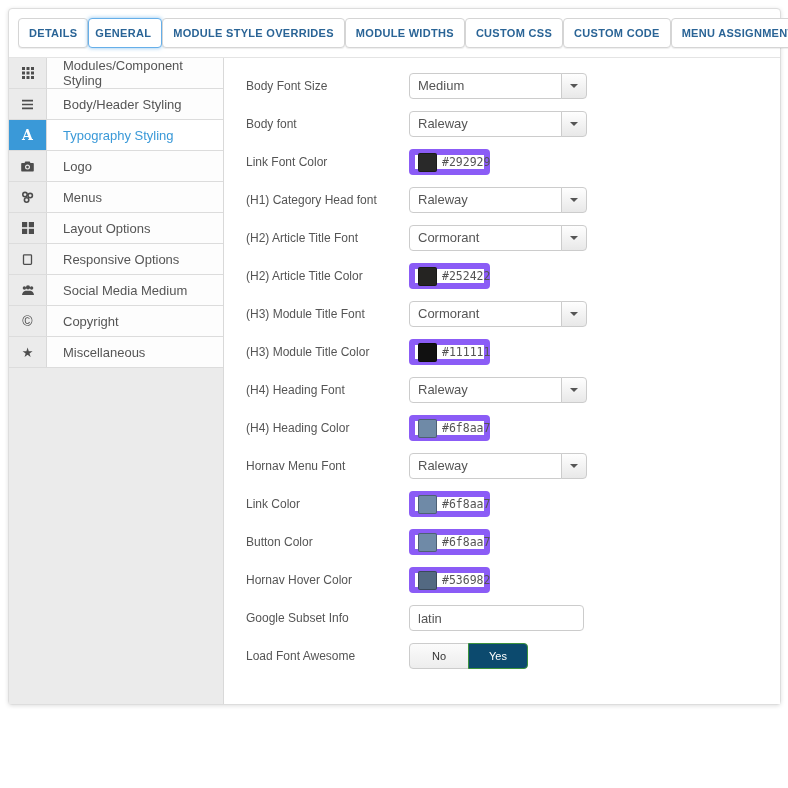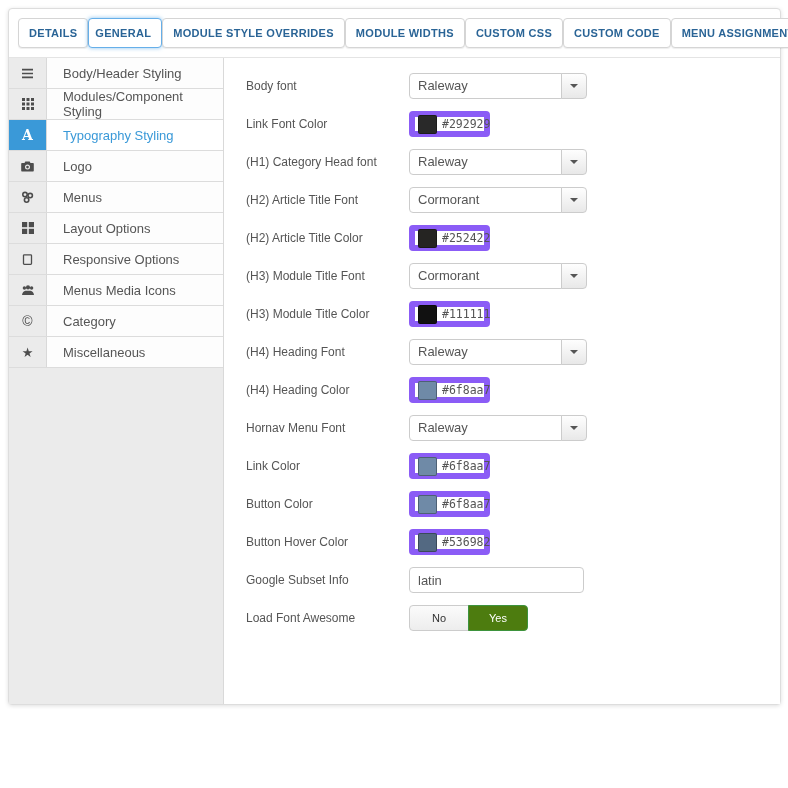--- a/index.html
+++ b/index.html
@@ -40,68 +40,68 @@
     border:6px solid #8b5cf6;border-radius:4px;background:#fff;padding-left:3px;}
   .swatch{width:19px;height:19px;box-sizing:border-box;border:1px solid rgba(0,0,0,.3);
     border-radius:2px;flex-shrink:0;}
   .cval{font-family:"DejaVu Sans Mono",monospace;font-size:11.5px;color:#555;margin-left:5px;}
   .tinput{width:175px;height:26px;box-sizing:border-box;border:1px solid #ccc;border-radius:4px;
     padding:0 8px;font-size:13px;color:#555;font-family:"Liberation Sans",sans-serif;background:#fff;}
   .toggle{display:flex;}
   .tbtn{width:60px;height:26px;box-sizing:border-box;font-size:11px;border:1px solid #ccc;
     cursor:pointer;font-family:"Liberation Sans",sans-serif;}
   .tbtn.off{background:linear-gradient(#fbfbfb,#ededed);color:#333;border-radius:4px 0 0 4px;}
-  .tbtn.on{background:#4d7c0f;border-color:#3d933d;color:#fff;border-radius:0 4px 4px 0;margin-left:-1px;}
+  .tbtn.on{background:#0c4a6e;border-color:#3d933d;color:#fff;border-radius:0 4px 4px 0;margin-left:-1px;}
   svg{display:block;}
 </style>
 </head>
 <body>
 
 <div class="card">
 
   <div class="tabbar">
     <button class="tab">DETAILS</button>
     <button class="tab active">GENERAL</button>
     <button class="tab">MODULE STYLE OVERRIDES</button>
     <button class="tab">MODULE WIDTHS</button>
     <button class="tab">CUSTOM CSS</button>
     <button class="tab">CUSTOM CODE</button>
     <button class="tab">MENU ASSIGNMENT</button>
   </div>
 
   <div class="main">
 
     <div class="sidebar">
-
-      <div class="sitem">
-        <div class="sicon">
-          <svg width="13" height="13" viewBox="0 0 13 13">
-              <path d="M1 2.7h11M1 6.5h11M1 10.3h11" stroke="currentColor" stroke-width="1.7"></path>
-            </svg>
-        </div>
-        <div class="slabel">Body/Header Styling</div>
-      </div>
 
       <div class="sitem">
         <div class="sicon">
           <svg width="12" height="12" viewBox="0 0 12 12" fill="currentColor">
               <rect x="0" y="0" width="3" height="3"></rect>
               <rect x="4.5" y="0" width="3" height="3"></rect>
               <rect x="9" y="0" width="3" height="3"></rect>
               <rect x="0" y="4.5" width="3" height="3"></rect>
               <rect x="4.5" y="4.5" width="3" height="3"></rect>
               <rect x="9" y="4.5" width="3" height="3"></rect>
               <rect x="0" y="9" width="3" height="3"></rect>
               <rect x="4.5" y="9" width="3" height="3"></rect>
               <rect x="9" y="9" width="3" height="3"></rect>
             </svg>
         </div>
         <div class="slabel">Modules/Component Styling</div>
       </div>
 
+      <div class="sitem">
+        <div class="sicon">
+          <svg width="13" height="13" viewBox="0 0 13 13">
+              <path d="M1 2.7h11M1 6.5h11M1 10.3h11" stroke="currentColor" stroke-width="1.7"></path>
+            </svg>
+        </div>
+        <div class="slabel">Body/Header Styling</div>
+      </div>
+
       <div class="sitem active">
         <div class="sicon">
           <span>A</span>
         </div>
         <div class="slabel">Typography Styling</div>
       </div>
 
       <div class="sitem">
         <div class="sicon">
           <svg width="13" height="13" viewBox="0 0 13 13">
@@ -147,41 +147,50 @@
 
       <div class="sitem">
         <div class="sicon">
           <svg width="14" height="13" viewBox="0 0 14 13" fill="currentColor">
               <circle cx="3.4" cy="4" r="1.7"></circle>
               <circle cx="10.6" cy="4" r="1.7"></circle>
               <circle cx="7" cy="3.4" r="2.1"></circle>
               <path d="M1 11c.4-2.6 1.7-4.1 3.4-4.3h5.2c1.7.2 3 1.7 3.4 4.3z"></path>
             </svg>
         </div>
-        <div class="slabel">Menus Media Icons</div>
+        <div class="slabel">Social Media Medium</div>
       </div>
 
       <div class="sitem">
         <div class="sicon">
           <span style="font-size:14px;">©</span>
         </div>
-        <div class="slabel">Category</div>
+        <div class="slabel">Copyright</div>
       </div>
 
       <div class="sitem">
         <div class="sicon">
           <span>★</span>
         </div>
         <div class="slabel">Miscellaneous</div>
       </div>
 
     </div>
 
     <div class="content">
 
+      <div class="frow">
+        <div class="flabel">Body Font Size</div>
+        <div class="selgroup">
+          <div class="selbox">Medium</div>
+          <button class="caretbtn">
+              <span class="caret"></span>
+            </button>
+        </div>
+      </div>
 
       <div class="frow">
         <div class="flabel">Body font</div>
         <div class="selgroup">
           <div class="selbox">Raleway</div>
           <button class="caretbtn">
               <span class="caret"></span>
             </button>
         </div>
       </div>
@@ -278,21 +287,21 @@
 
       <div class="frow">
         <div class="flabel">Button Color</div>
         <div class="cinput">
           <span class="swatch" style="background-color: rgb(111, 138, 167);"></span>
           <span class="cval">#6f8aa7</span>
         </div>
       </div>
 
       <div class="frow">
-        <div class="flabel">Button Hover Color</div>
+        <div class="flabel">Hornav Hover Color</div>
         <div class="cinput">
           <span class="swatch" style="background-color: rgb(83, 105, 130);"></span>
           <span class="cval">#536982</span>
         </div>
       </div>
 
       <div class="frow">
         <div class="flabel">Google Subset Info</div>
         <input class="tinput" type="text" value="latin" style="">
       </div>

